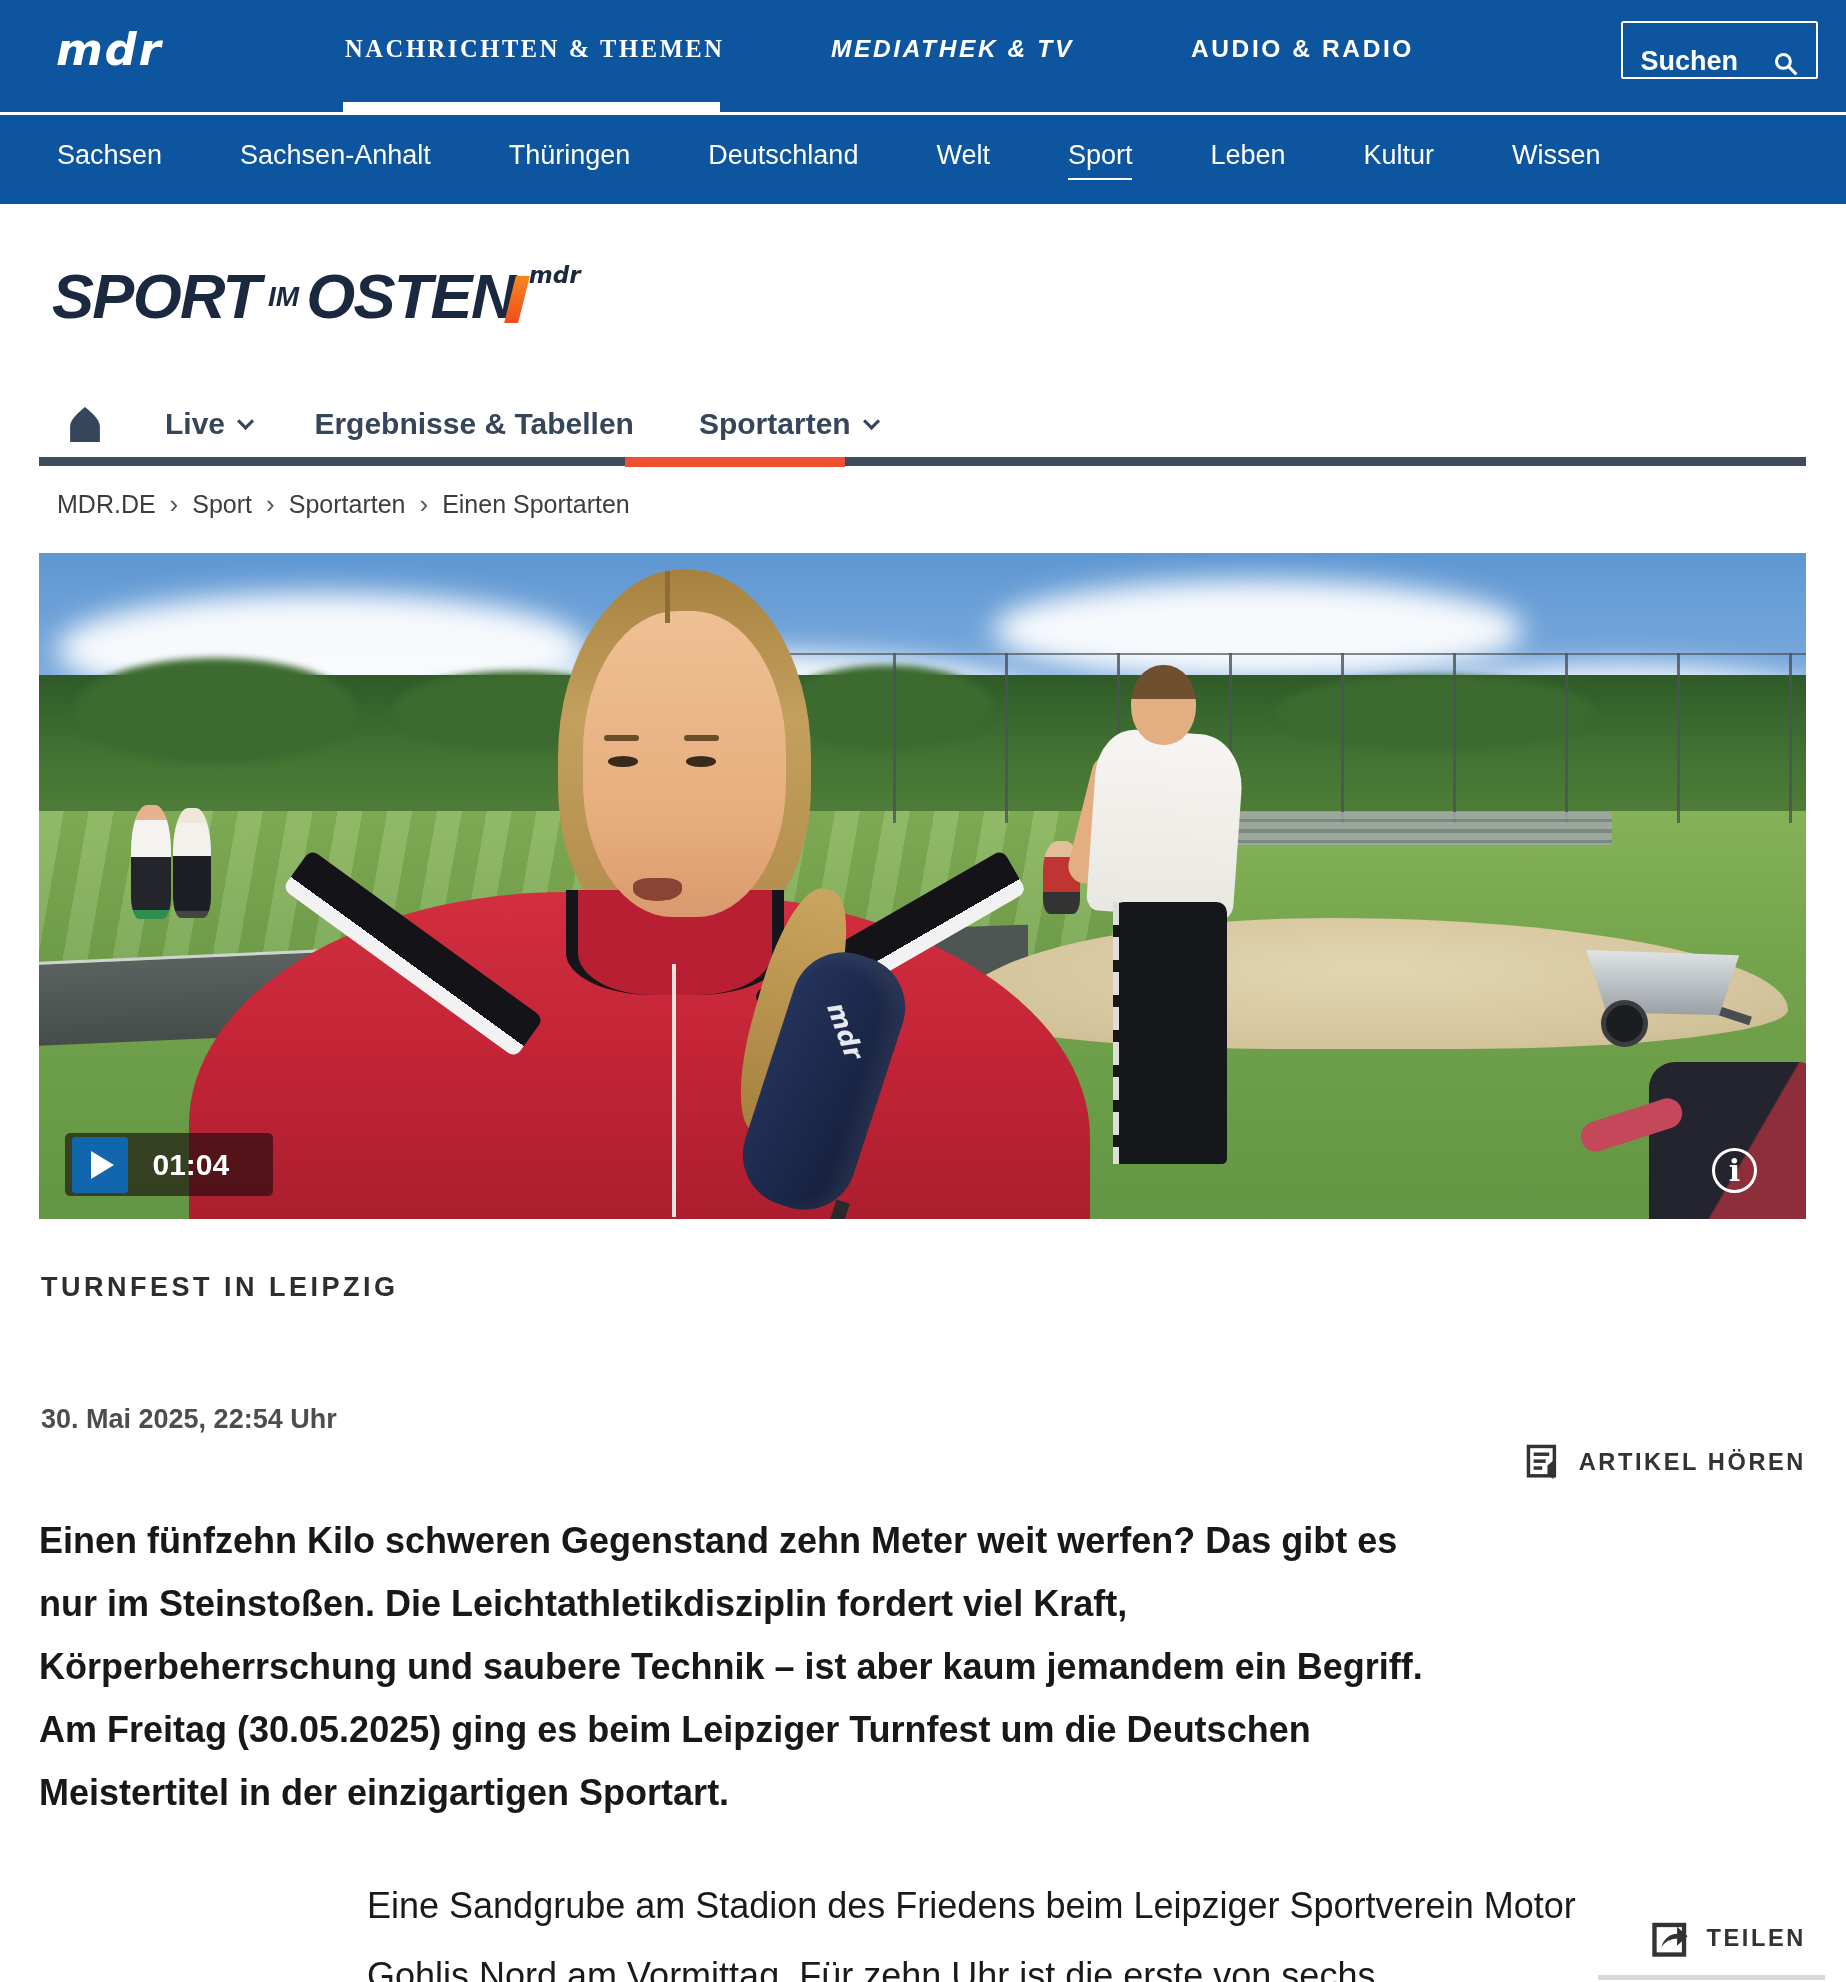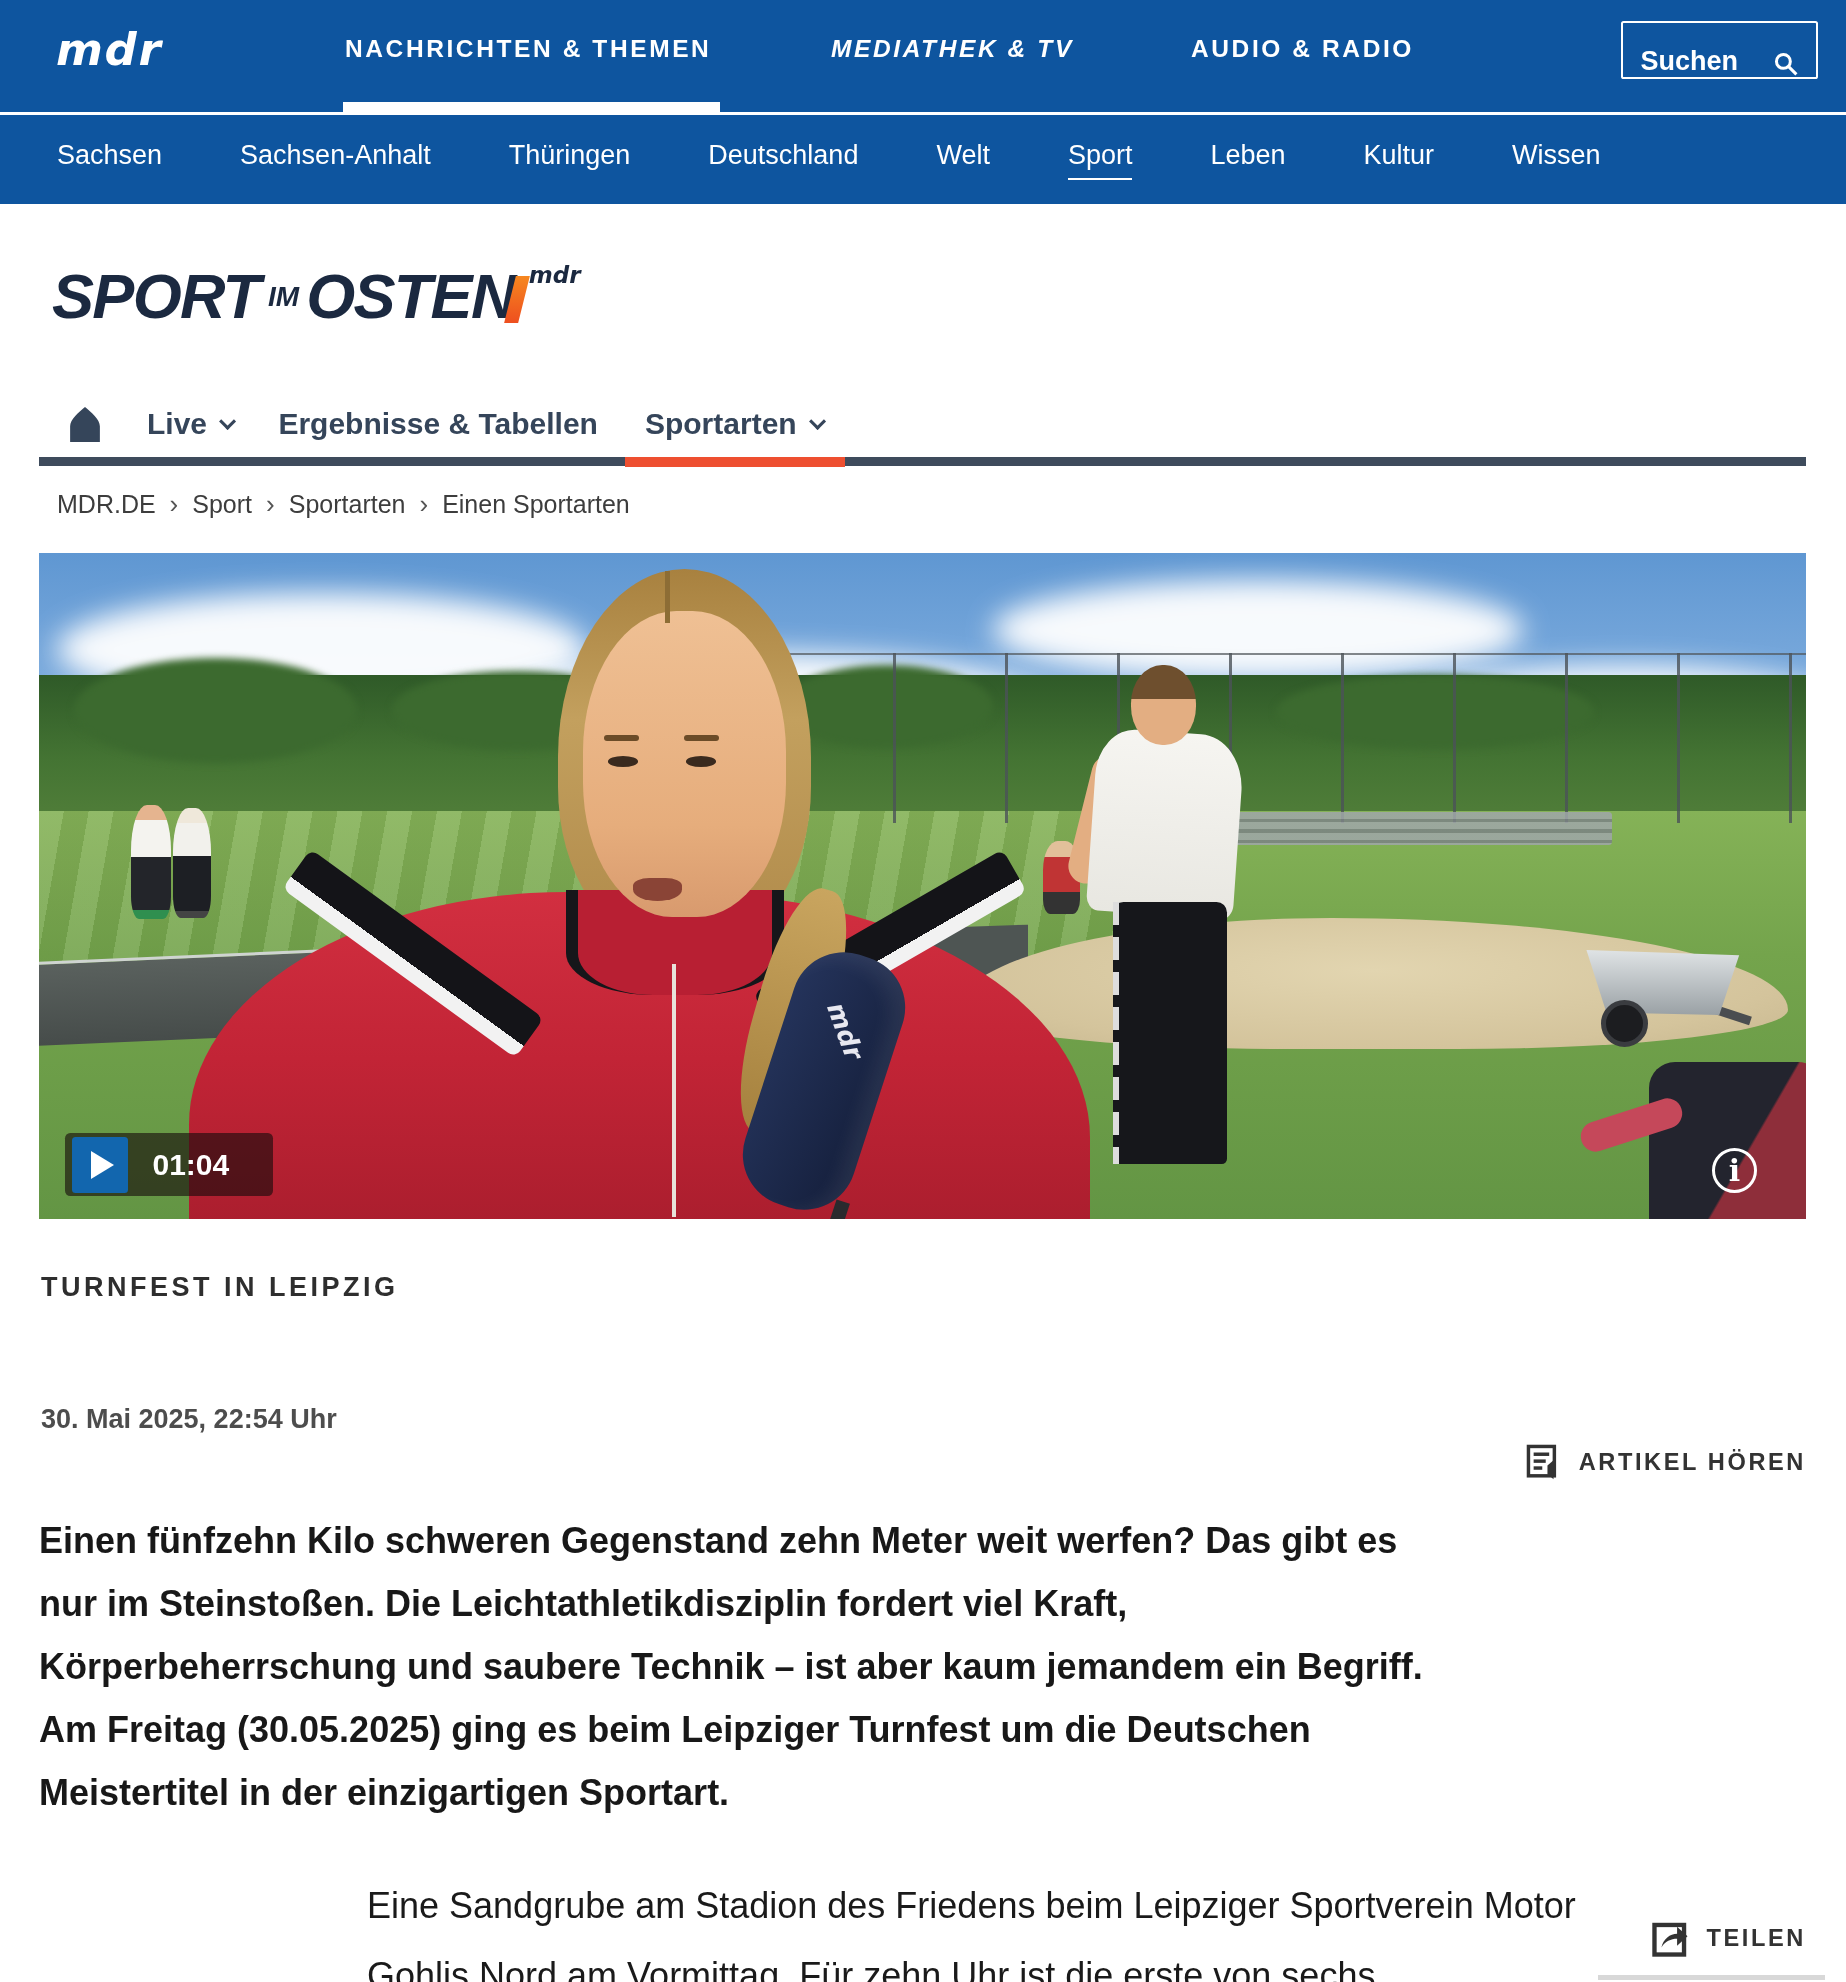--- a/index.html
+++ b/index.html
@@ -3,38 +3,38 @@
 <meta charset="utf-8">
 <style>
   * { margin:0; padding:0; box-sizing:border-box; }
   body { background:#ffffff; font-family:"Liberation Sans", sans-serif; }
   .page { position:relative; width:1846px; height:1983px; background:#fff; overflow:hidden; }
 
   
   .topbar { position:absolute; left:0; top:0; width:100%; height:204px; background:#0e559f; }
   .mdr-logo { position:absolute; left:56px; top:23px; color:#fff; font-size:45px; font-weight:bold; font-style:italic; letter-spacing:1.7px; font-family:"DejaVu Sans", sans-serif; cursor:pointer; }
   .main-nav-item { position:absolute; top:35px; color:#fff; font-size:24.5px; font-weight:bold; letter-spacing:2.6px; cursor:pointer; }
-  .mn-0 { left:345px; } .mn-1 { left:831px;font-style:italic; } .mn-2 { left:1191px; }
+  .mn-0 { left:345px;font-family:Liberation Serif, serif; } .mn-1 { left:831px;font-style:italic; } .mn-2 { left:1191px; }
   .search-btn { position:absolute; right:28px; top:21px; width:197px; height:58px; border:2.6px solid #fff; border-radius:2.6px; display:flex; align-items:flex-end; justify-content:space-between; padding:0 17.5px; color:#fff; font-size:27px; font-weight:bold; cursor:pointer; background:transparent; }
   .thin-line { position:absolute; left:0; top:112px; width:100%; height:2.6px; background:#fff; }
   .active-underline { position:absolute; left:343px; top:102px; width:377px; height:12.2px; background:#fff; }
   .region-nav { position:absolute; left:57px; top:129px; display:flex; gap:78px; align-items:center; height:61px; }
   .region-item { color:#fff; font-size:27px; cursor:pointer; padding-bottom:7px; border-bottom:2.6px solid transparent; }
   .region-item.active { border-bottom-color:#fff; }
 
   
   .brand { position:absolute; left:52px; top:260px; color:#1b2940; font-style:italic; font-weight:bold; cursor:pointer; white-space:nowrap; }
   .brand .w1, .brand .w3 { font-size:63px; letter-spacing:-1.7px; }
   .brand .w2 { font-size:28px; font-weight:bold; vertical-align:12.2px; margin:0 7px 0 8.7px; letter-spacing:0; }
   .brand .slash { display:inline-block; width:14px; height:47px; background:linear-gradient(180deg,#f6871f 0%,#ee4f1f 100%); transform:skewX(-14deg); margin:0 1.7px 0 -5.2px; vertical-align:-5.2px; }
   .brand .suffix { font-size:23px; vertical-align:35px; margin-left:3.5px; font-family:"DejaVu Sans", sans-serif; }
 
   
   .section-nav { position:absolute; left:39px; top:391px; width:1767px; height:75px; border-bottom:9.6px solid #3e4b5c; }
-  .section-nav-inner { display:flex; align-items:center; gap:47px; padding:15.7px 0 0 31px; }
+  .section-nav-inner { display:flex; align-items:center; gap:65px; padding:15.7px 0 0 31px; }
   .home-icon { width:30px; height:35px; cursor:pointer; }
   .snav-item { display:flex; align-items:center; gap:12.2px; color:#35455a; font-size:30px; font-weight:bold; cursor:pointer; }
   .chev { width:12.2px; height:12.2px; border-right:3.5px solid #35455a; border-bottom:3.5px solid #35455a; transform:rotate(45deg) translateY(-3.5px); }
   .orange-seg { position:absolute; left:586px; bottom:-9.6px; width:220px; height:9.6px; background:#ee4f30; }
 
   
   .breadcrumb { position:absolute; left:57px; top:489px; display:flex; gap:14px; align-items:center; font-size:25px; color:#3d3d3d; }
   .crumb { cursor:pointer; }
   .crumb-sep { color:#555; font-size:26px; }
 

